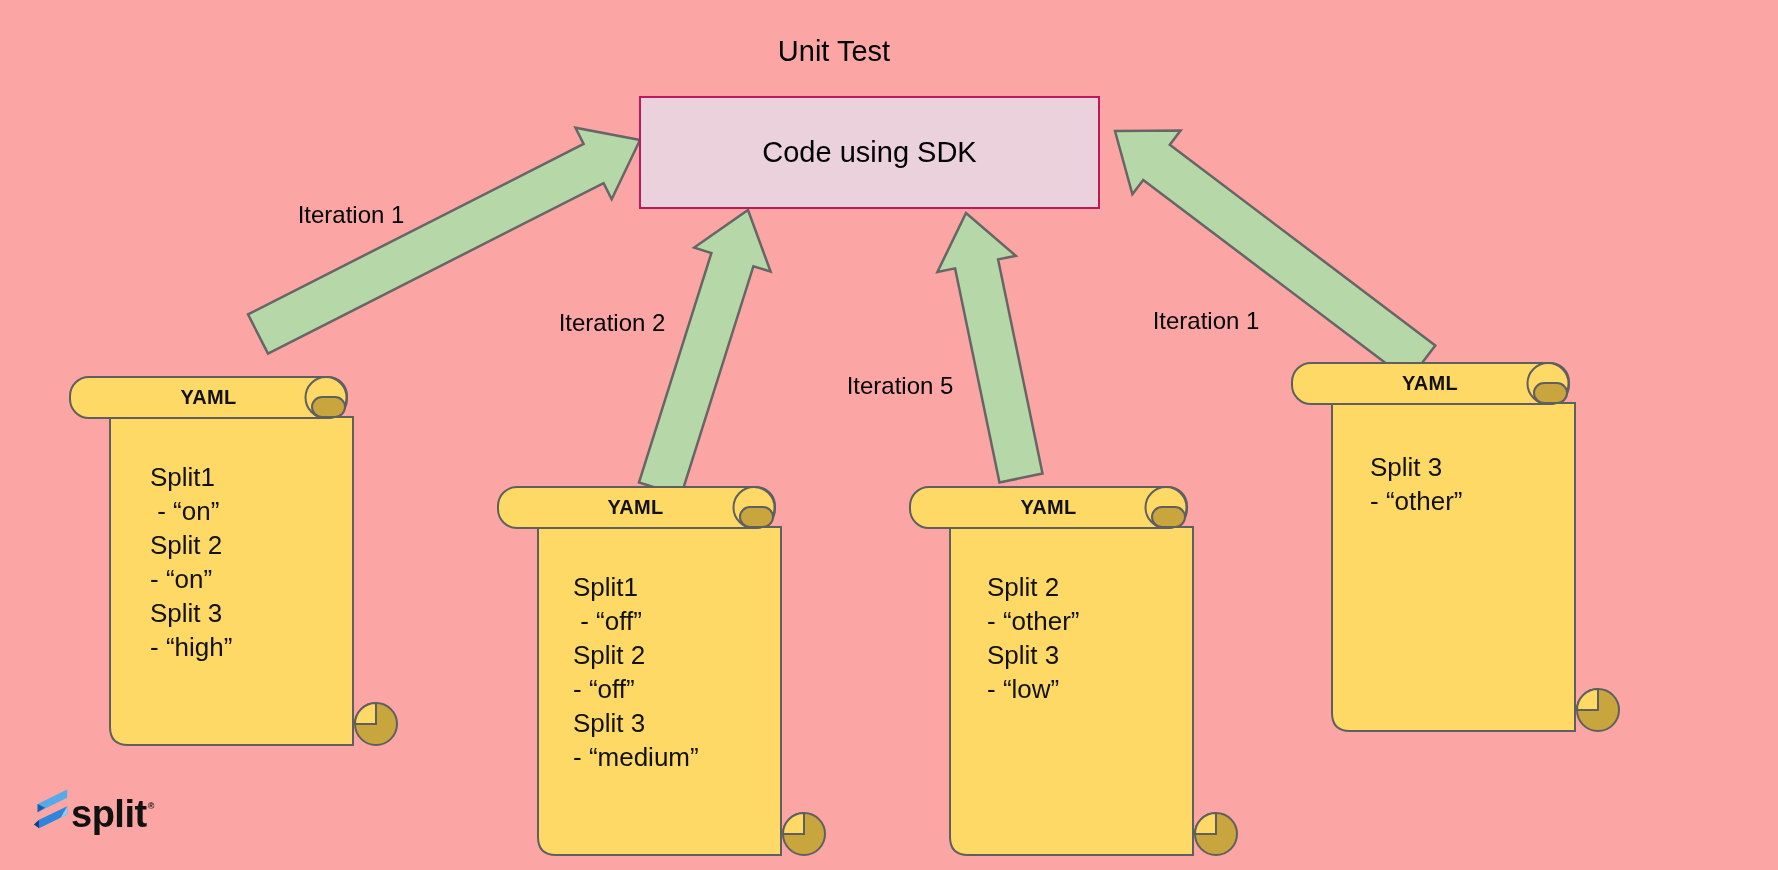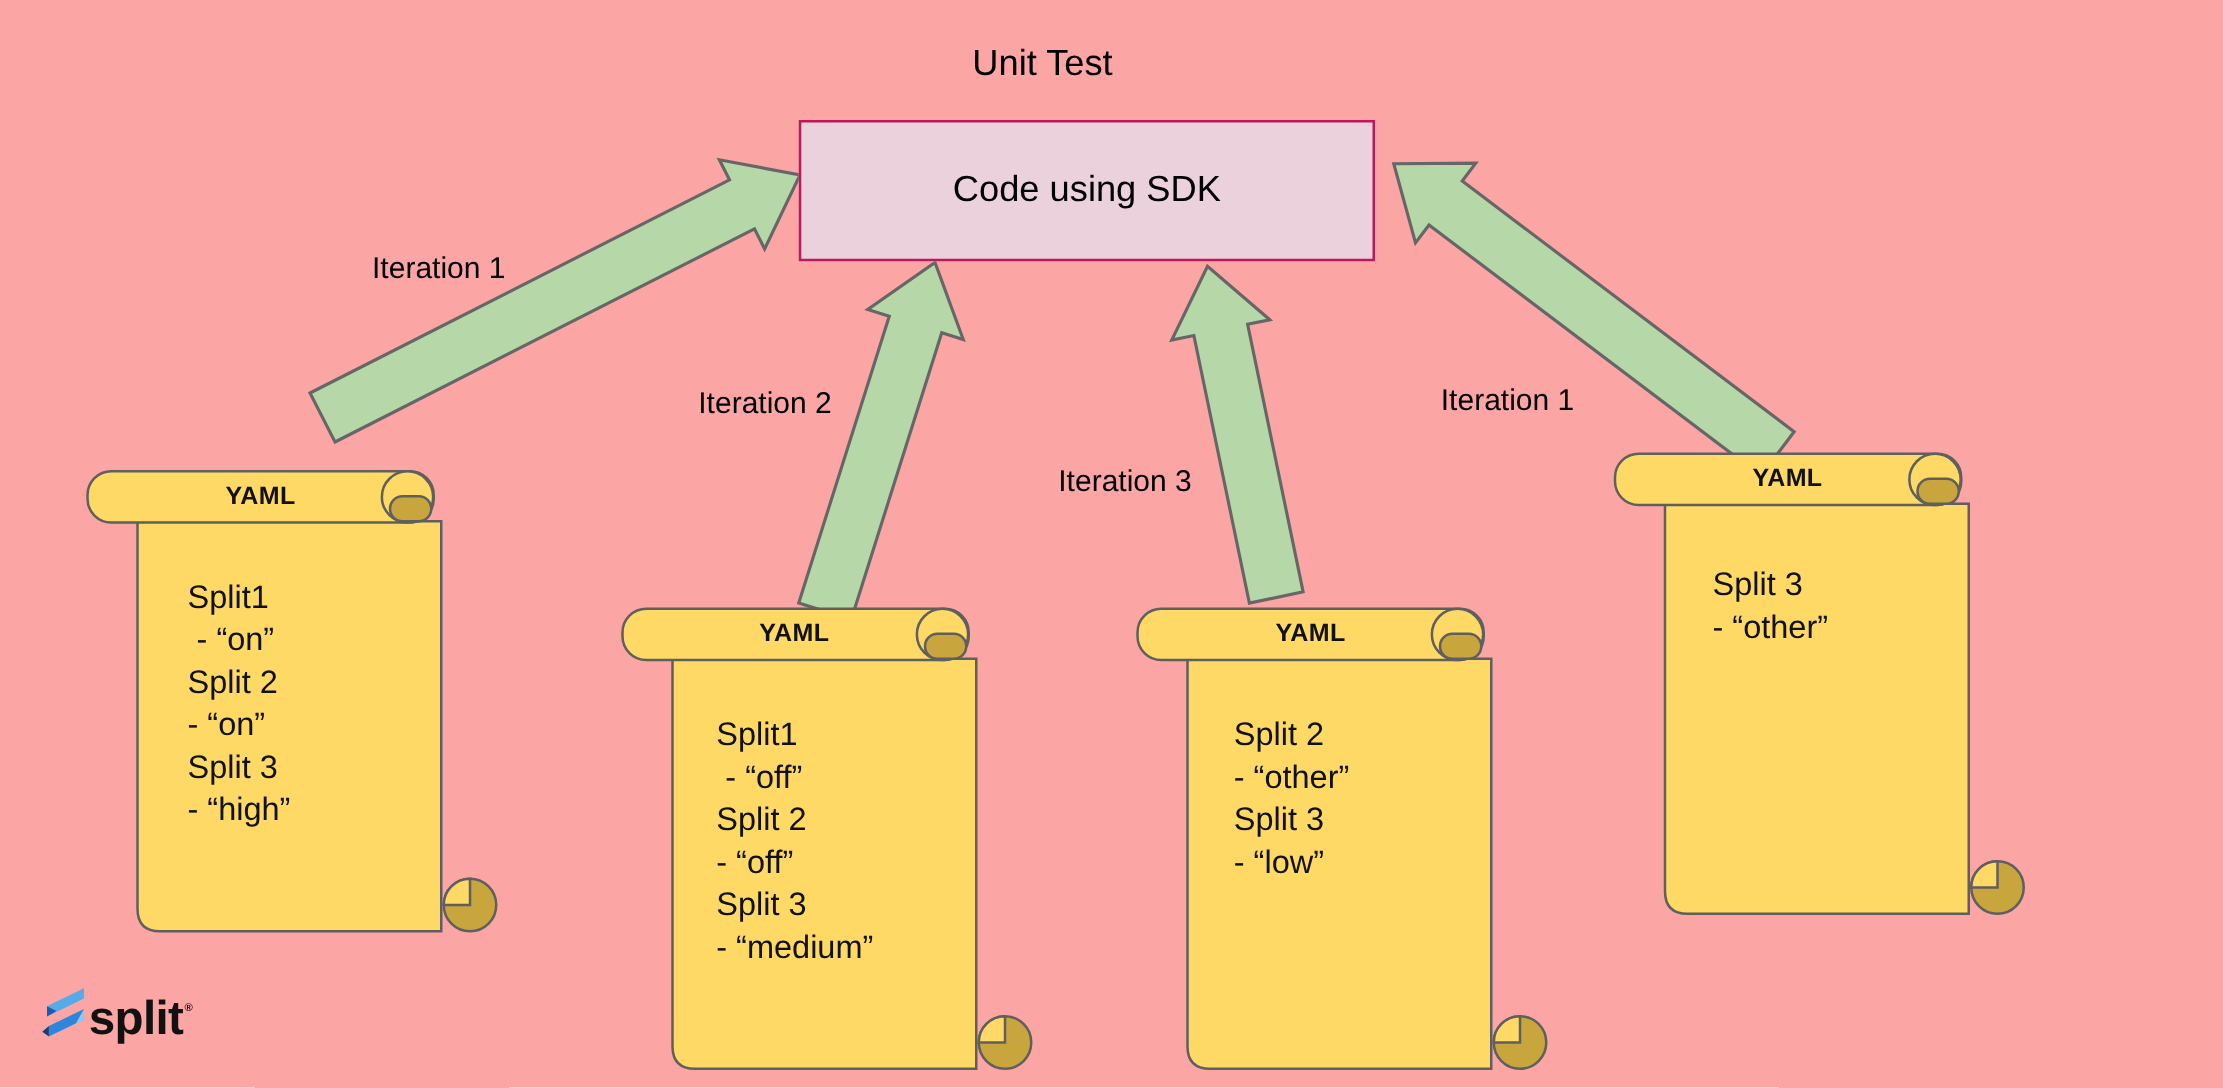--- a/index.html
+++ b/index.html
@@ -77,21 +77,21 @@
   </svg>
 
   <div class="abs title">Unit Test</div>
 
   <div class="abs sdk-box">
     <span>Code using SDK</span>
   </div>
 
   <div class="abs iter iter-1">Iteration 1</div>
   <div class="abs iter iter-2">Iteration 2</div>
-  <div class="abs iter iter-3">Iteration 3</div>
+  <div class="abs iter iter-3">Iteration 5</div>
   <div class="abs iter iter-4">Iteration 1</div>
 
   <div class="abs yaml-header yaml-1">YAML</div>
   <div class="abs scroll-lines lines-1">
     <div class="scroll-line">Split1</div>
     <div class="scroll-line"> - “on”</div>
     <div class="scroll-line">Split 2</div>
     <div class="scroll-line">- “on”</div>
     <div class="scroll-line">Split 3</div>
     <div class="scroll-line">- “high”</div>

